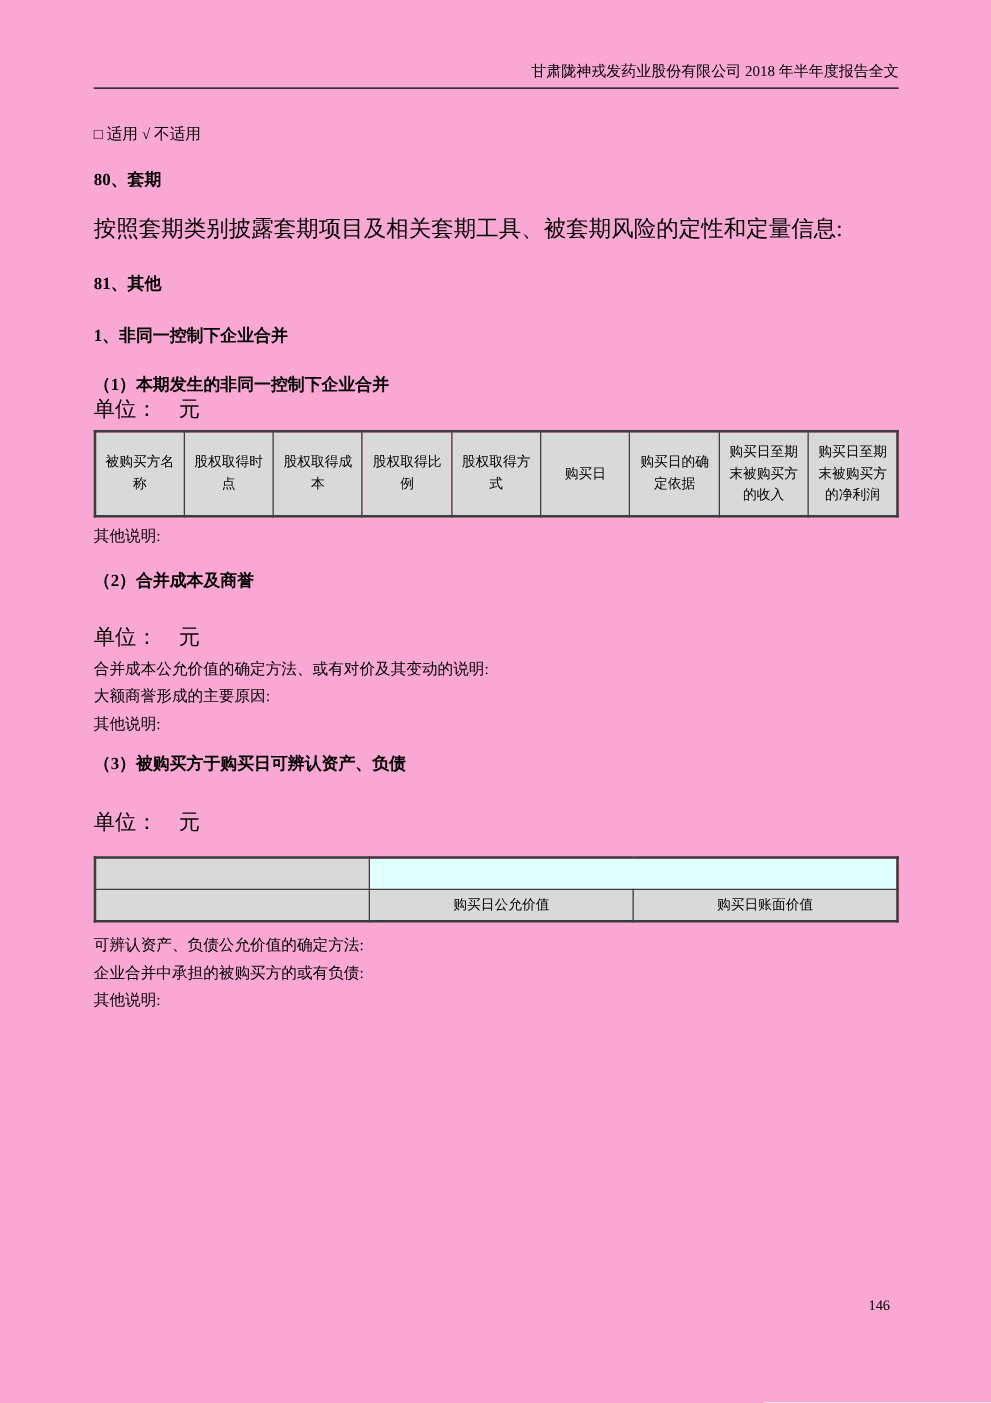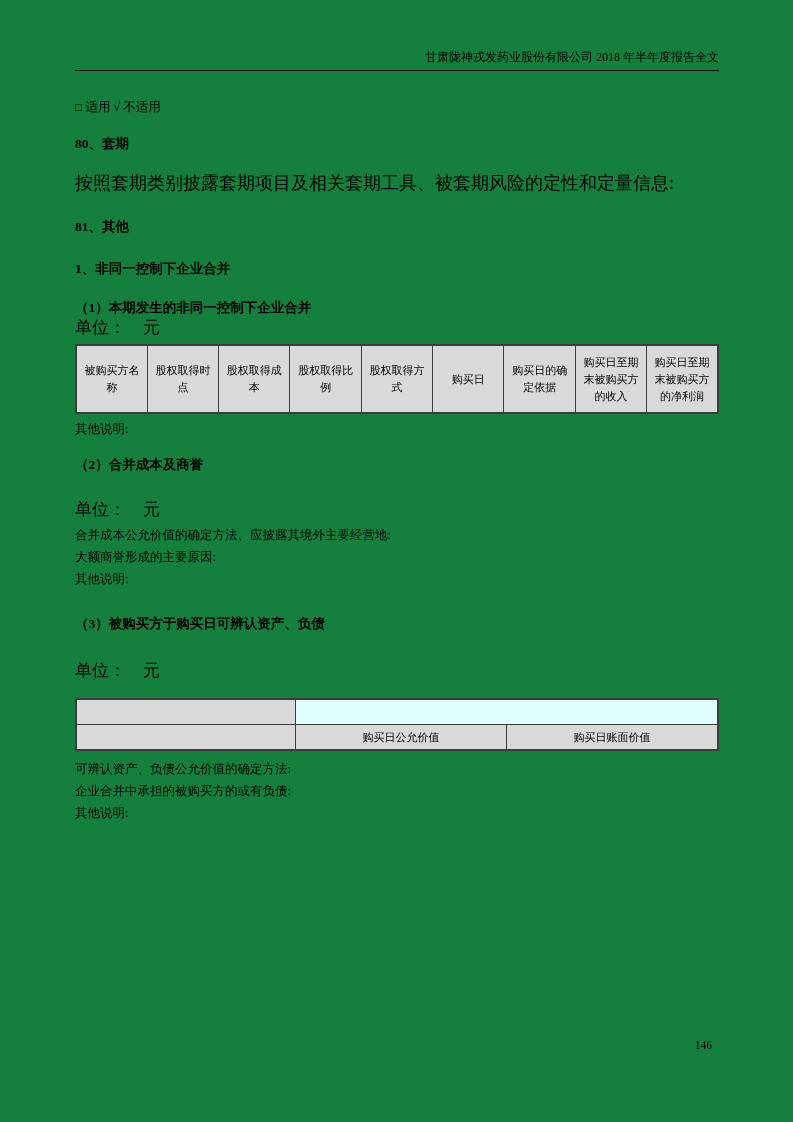--- a/index.html
+++ b/index.html
@@ -1,20 +1,20 @@
 <!DOCTYPE html>
 <html style="--table-header-bg: #d9d9d9; --input-cell-bg: #e0ffff; --border-color: #3c3c3c;"><head>
 <meta charset="utf-8">
 <style>
   html, body { margin: 0; padding: 0; background: #ffffff; }
   .page {
     position: relative;
     width: 793px;
     height: 1122px;
-    background: #15803d;
+    background: #f9a8d4;
     font-family: "Liberation Serif", "DejaVu Serif", serif;
     color: #000000;
     overflow: hidden;
   }
   .content {
     position: absolute;
     left: 75px;
     top: 0;
     width: 644px;
   }
@@ -98,21 +98,21 @@
   .tbl-assets td { height: 20px; }
   td.cell-input { background: var(--input-cell-bg, #e0ffff); }
   .note-line {
     margin: 7px 0 0 0;
     font-size: 12.5px;
     line-height: 16px;
   }
   .note-gap { margin-top: 10px; }
   .note-gap2 { margin-top: 6px; }
   .h-sub3 { margin-top: 19px; }
-  .h-sub4 { margin-top: 28px; }
+  .h-sub4 { margin-top: 15px; }
   .page-number {
     position: absolute;
     top: 1038px;
     right: 81px;
     font-size: 11.5px;
     line-height: 14px;
   }
 </style>
 </head>
 <body>
@@ -154,21 +154,21 @@
       </tbody>
     </table>
 
     <p class="note-line">其他说明:</p>
 
     <h3 class="h-num h-sub3">（2）合并成本及商誉</h3>
 
     <p class="unit-line unit-2">单位：　元</p>
 
 
-    <p class="note-line note-gap">合并成本公允价值的确定方法、应披露其境外主要经营地:</p>
+    <p class="note-line note-gap">合并成本公允价值的确定方法、或有对价及其变动的说明:</p>
     <p class="note-line note-gap2">大额商誉形成的主要原因:</p>
     <p class="note-line note-gap2">其他说明:</p>
 
     <h3 class="h-num h-sub4">（3）被购买方于购买日可辨认资产、负债</h3>
 
     <p class="unit-line unit-3">单位：　元</p>
 
     <table class="tbl-assets">
       <tbody>
         <tr>

